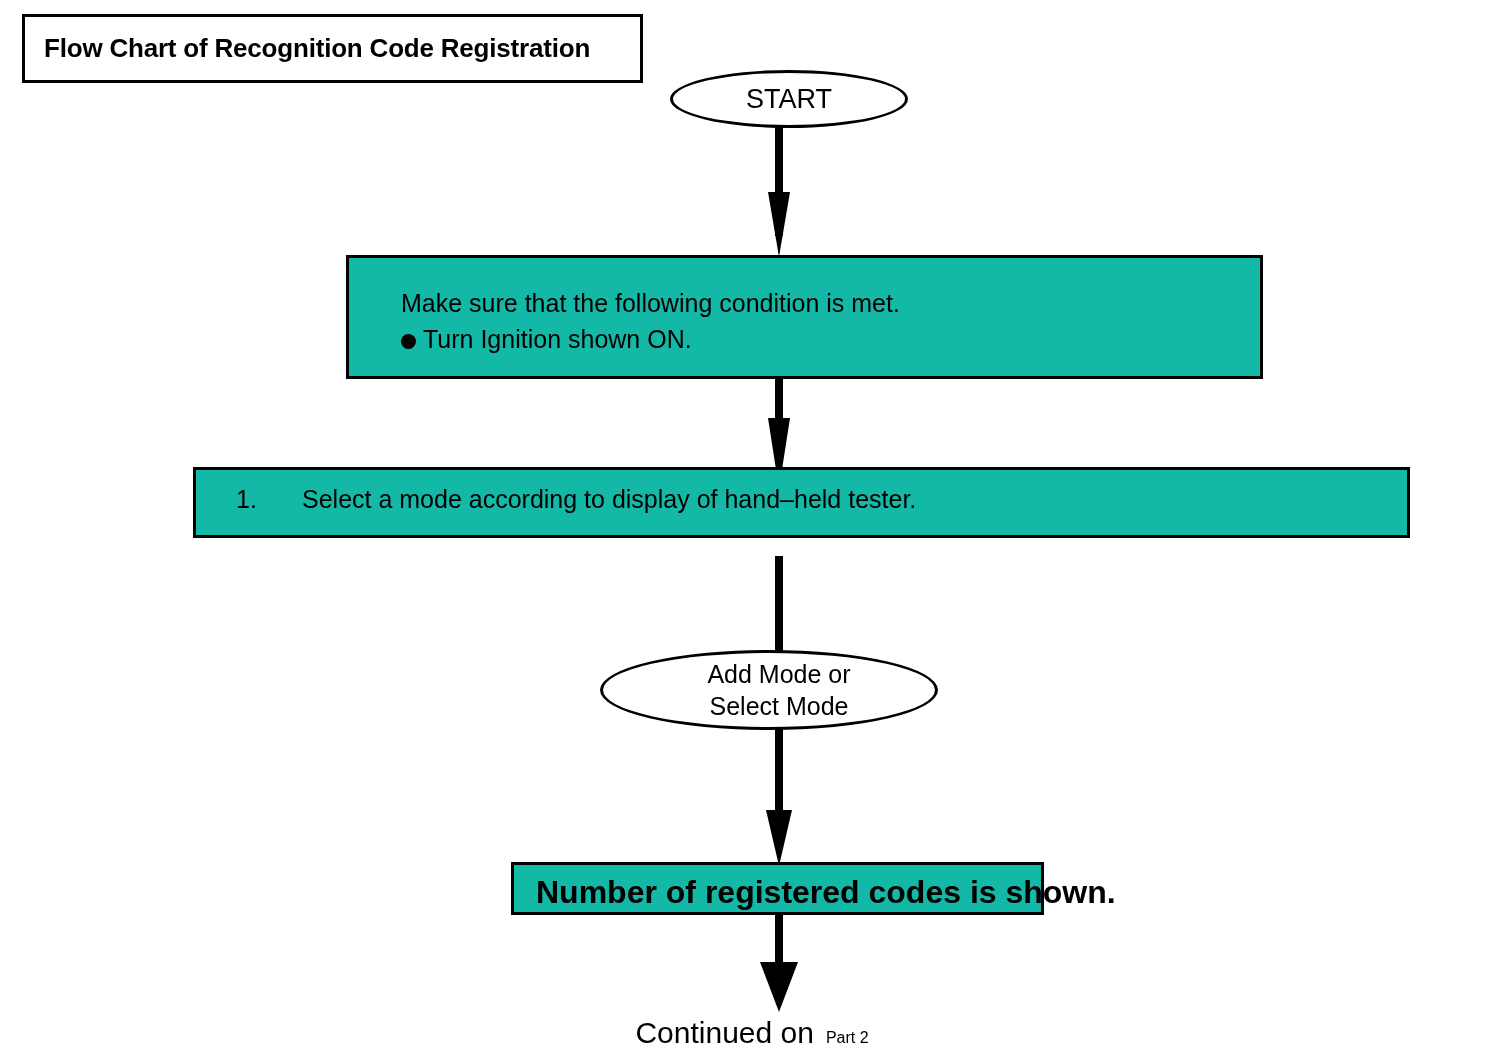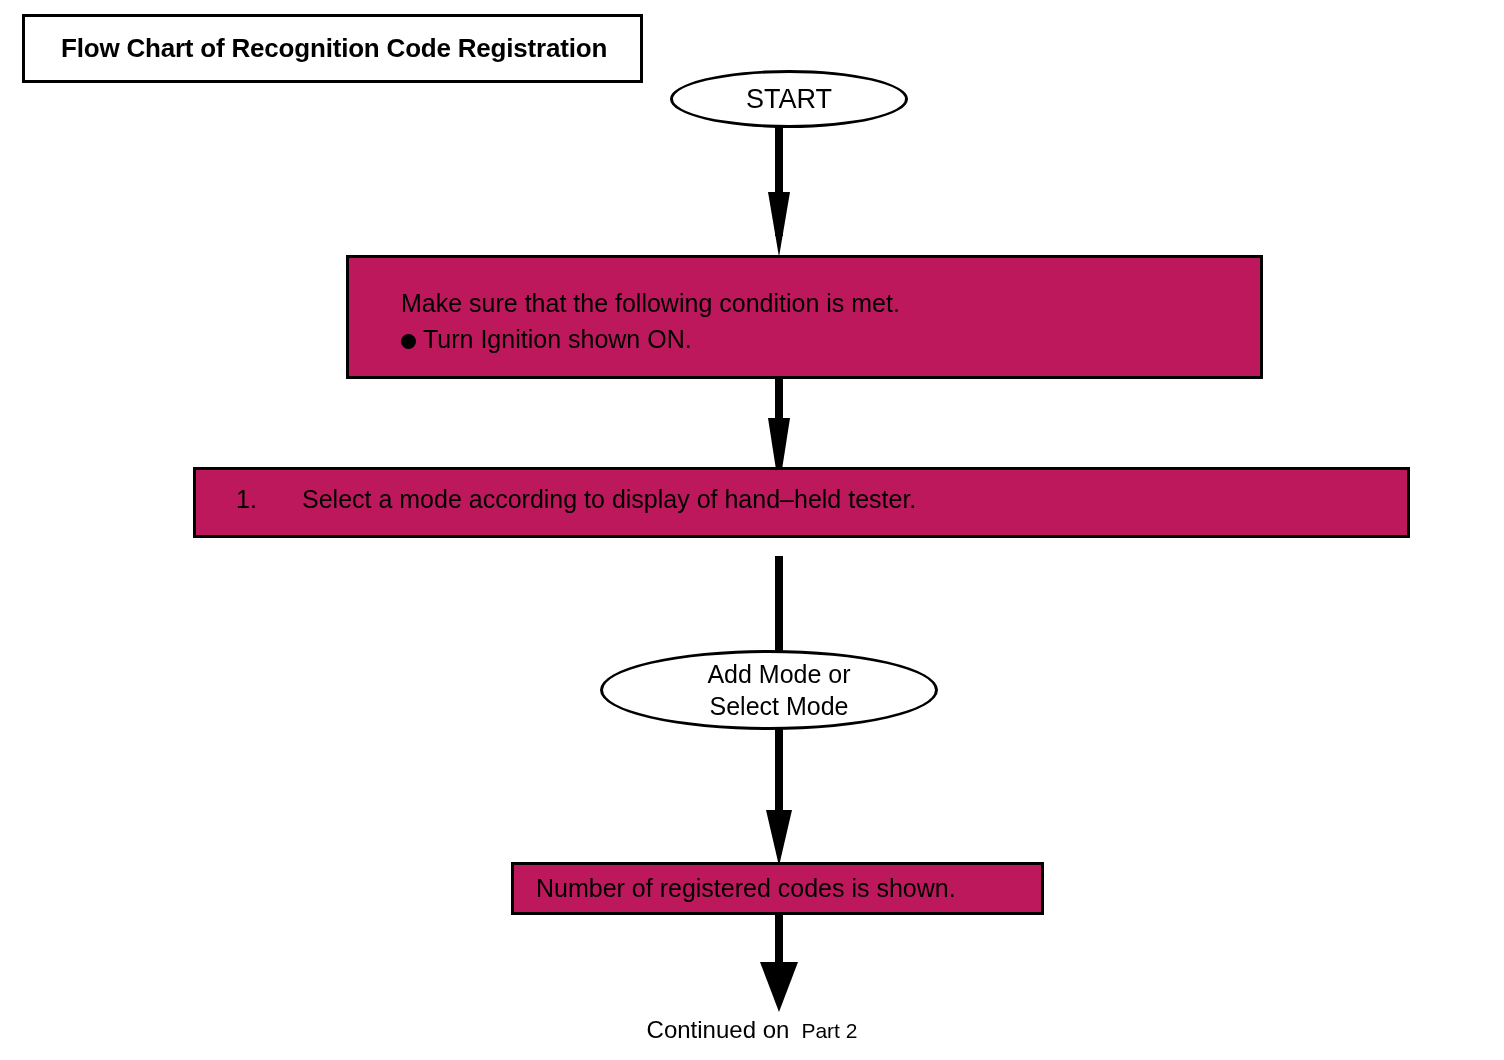--- a/index.html
+++ b/index.html
@@ -30,30 +30,30 @@
     border: 3px solid #000;
     box-sizing: border-box;
     display: flex;
     align-items: center;
     background: #fff;
   }
   .title-text {
     font-size: 26px;
     font-weight: bold;
     letter-spacing: -0.2px;
-    padding-left: 36px;
+    padding-left: 19px;
     white-space: nowrap;
   }
 
   
   .proc-box {
     position: absolute;
     border: 3px solid #000;
     box-sizing: border-box;
-    background: #be185d;
+    background: #14b8a6;
   }
   .proc-box-1 {
     left: 346px;
     top: 255px;
     width: 917px;
     height: 124px;
   }
   .proc-box-2 {
     left: 193px;
     top: 467px;
@@ -103,22 +103,23 @@
   }
   .box2-body {
     display: inline-block;
     margin-left: 18px;
   }
 
   .box3-line {
     position: absolute;
     left: 22px;
     top: 9px;
-    font-size: 25px;
-    white-space: nowrap;
+    font-size: 32px;
+    white-space: nowrap;
+    font-weight: bold;
   }
 
   
   .ellipse {
     position: absolute;
     border: 3px solid #000;
     border-radius: 50%;
     box-sizing: border-box;
     background: #fff;
     display: flex;
@@ -163,25 +164,25 @@
   
   .footer-note {
     position: absolute;
     left: 0;
     top: 1016px;
     width: 1504px;
     text-align: center;
     white-space: nowrap;
   }
   .footer-main {
-    font-size: 24px;
+    font-size: 30px;
     margin-top: 12px;
   }
   .footer-sub {
-    font-size: 21px;
+    font-size: 16px;
     margin-left: 12px;
   }
 </style>
 </head>
 <body>
 
 <div id="page">
 
   <div class="title-box">
     <span class="title-text">Flow Chart of Recognition Code Registration</span>

